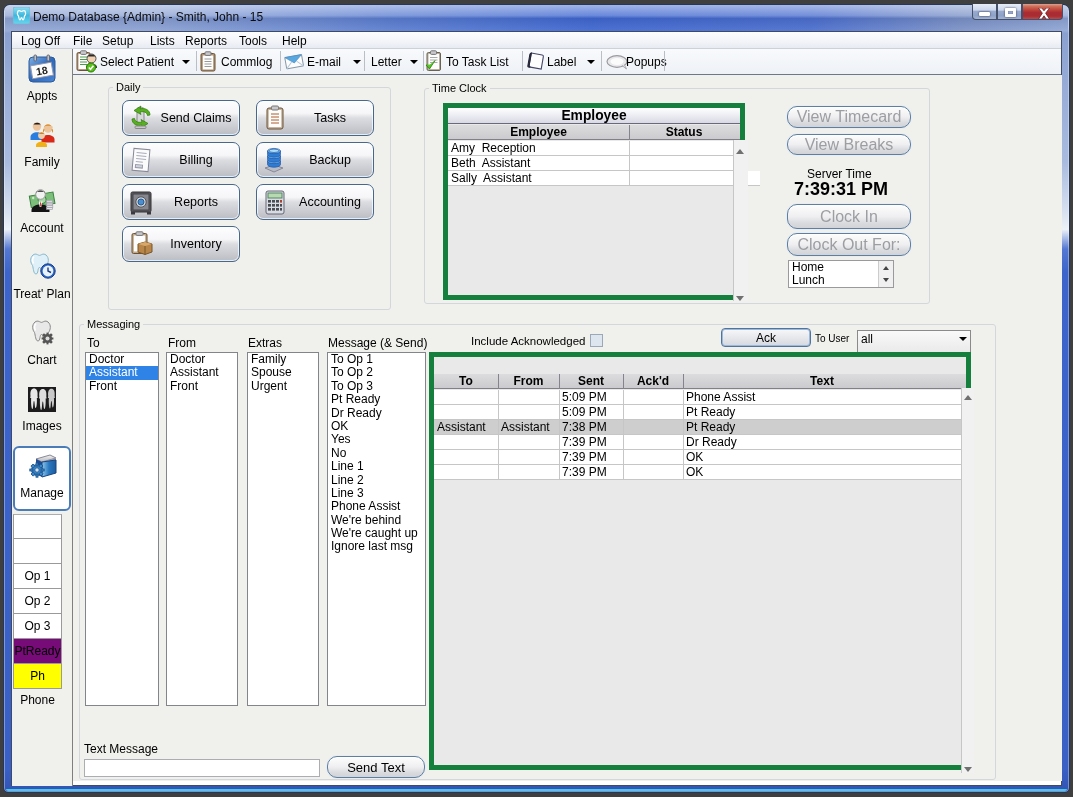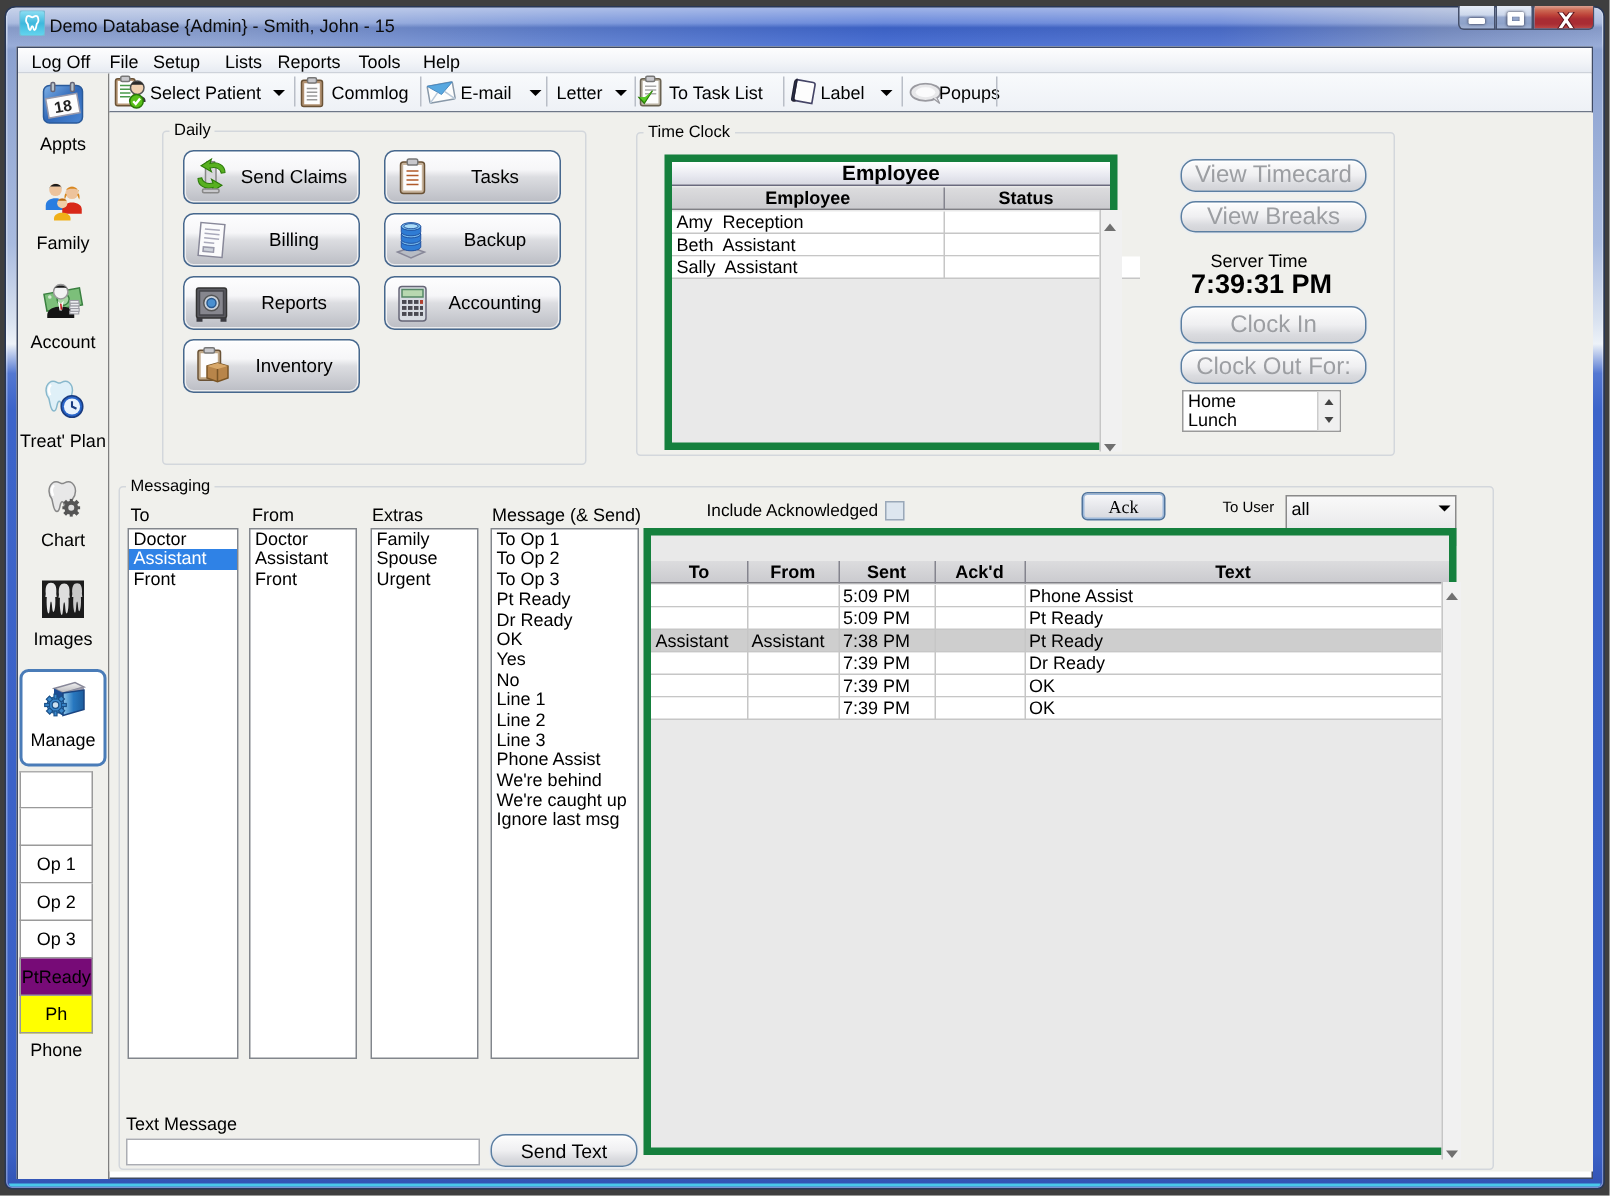--- a/index.html
+++ b/index.html
@@ -498,21 +498,21 @@
     <div class="it">Line 2</div>
     <div class="it">Line 3</div>
     <div class="it">Phone Assist</div>
     <div class="it">We're behind</div>
     <div class="it">We're caught up</div>
     <div class="it">Ignore last msg</div>
   </div>
 
 <div class="flbl" style="left:471px;top:335px;font-size:11.5px;">Include Acknowledged</div>
 <div class="a" style="left:590px;top:334px;width:13px;height:13px;background:#dde6ef;border:1px solid #9aa8b8;"></div>
-<div class="a" style="left:721px;top:328px;width:56px;height:19px;border:1px solid #51749c;border-radius:4px;background:linear-gradient(180deg,#f8f8fa,#d6d8de);box-shadow:inset 0 0 0 1px #9cb8da;text-align:center;line-height:18px;font-size:12px;font-family:Liberation Serif, serif;">Ack</div>
+<div class="a" style="left:721px;top:328px;width:90px;height:19px;border:1px solid #51749c;border-radius:4px;background:linear-gradient(180deg,#f8f8fa,#d6d8de);box-shadow:inset 0 0 0 1px #9cb8da;text-align:center;line-height:18px;font-size:12px;">Ack</div>
 <div class="flbl" style="left:815px;top:333px;font-size:10px;">To User</div>
 <div class="a" style="left:857px;top:330px;width:114px;height:34px;border:1px solid #8a8a8a;background:linear-gradient(180deg,#f9f9f9,#e2e2e4);">
   <span class="a" style="left:3px;top:1px;font-size:12px;">all</span>
   <div class="darr" style="left:101px;top:6px;"></div>
 </div>
 
 <div class="grid" id="mhgrid" style="left:429px;top:352px;width:542px;height:418px;">
   <div class="ghead">
     <span style="left:0;width:64px">To</span>
       <span style="left:64px;width:61px">From</span>

